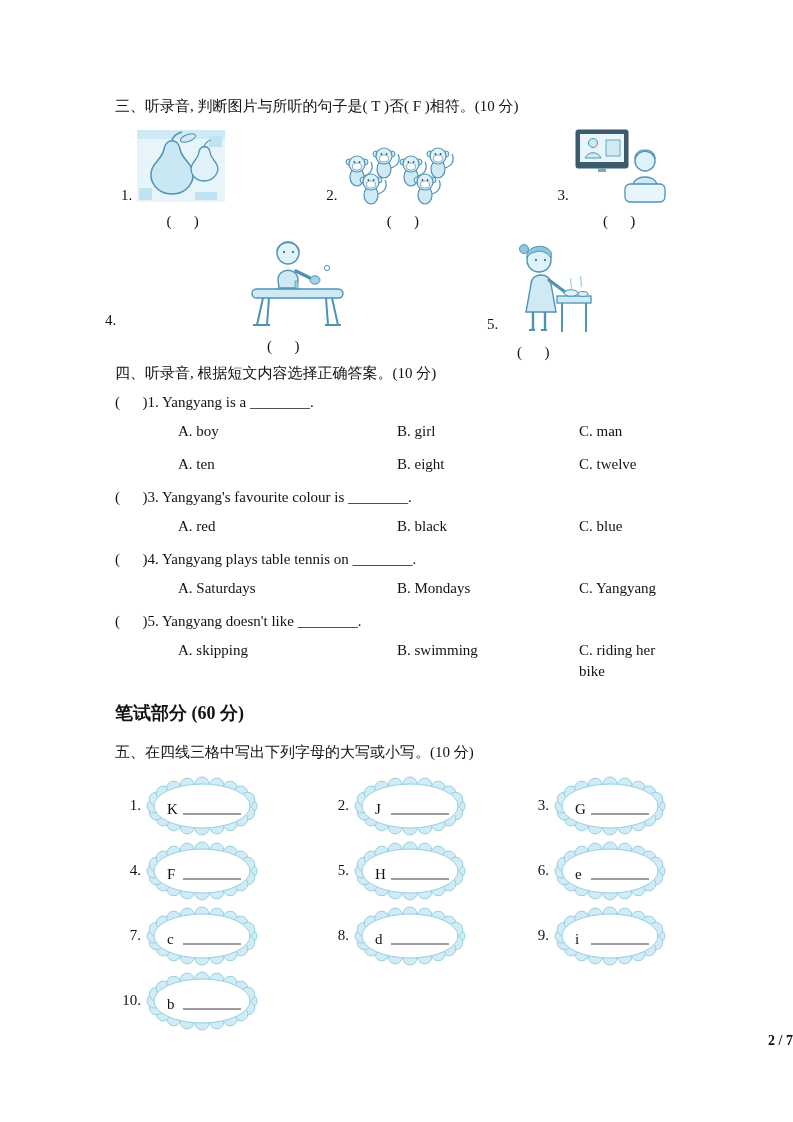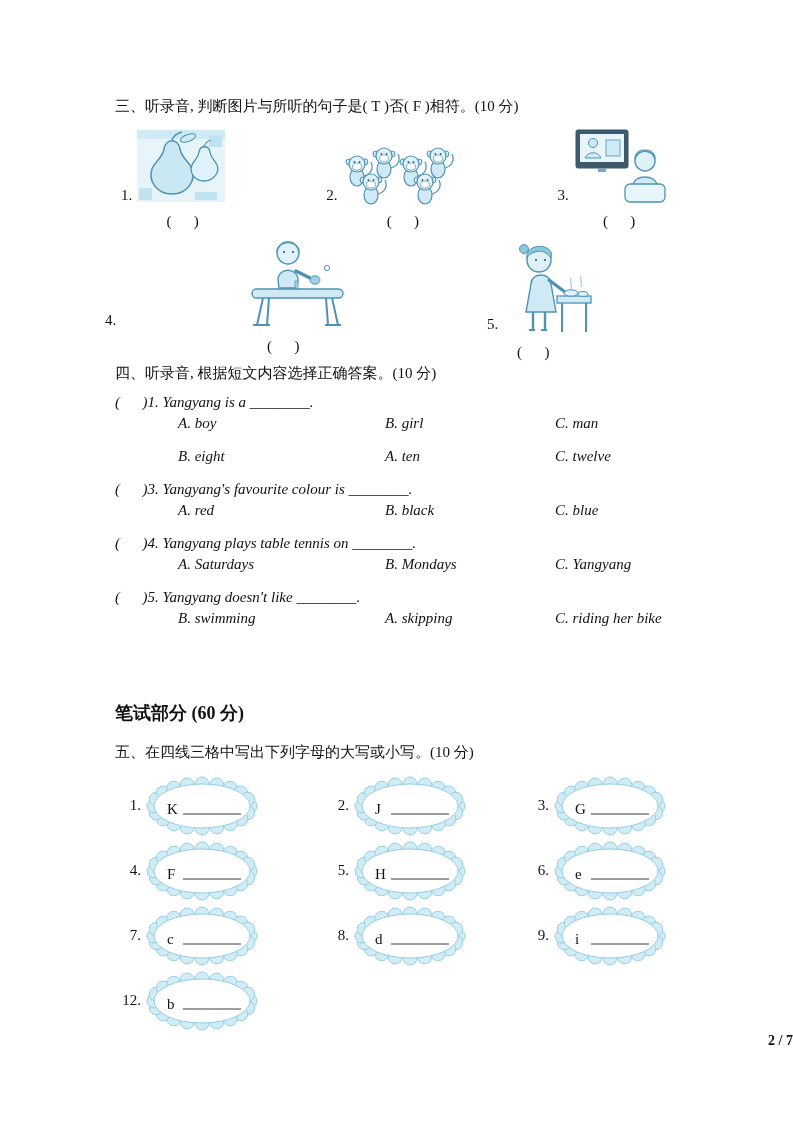--- a/index.html
+++ b/index.html
@@ -24,23 +24,23 @@
   .tf-num { margin:0 3px 2px 0; }
   .tf-ans { text-align:center; white-space:pre; margin-top:7px; padding-left:14px; }
   .tf-i1 { margin-left:6px; }
   .tf-i2 { margin-left:96px; }
   .tf-i3 { margin-left:92px; }
   .tf-row2 { position:absolute; left:115px; top:238px; width:640px; height:125px; }
   .tf-row2 .abs { position:absolute; white-space:pre; }
 
   
   .questions { position:absolute; left:115px; top:392px; width:562px; }
-  .question { margin-bottom:12px;font-style:italic; }
+  .question { margin-bottom:12px; }
   .q-stem { white-space:pre-wrap; line-height:21px; }
-  .q-options { display:grid; grid-template-columns:207px 170px 1fr; padding-left:63px; line-height:21px; }
+  .q-options { display:grid; grid-template-columns:207px 170px 1fr; padding-left:63px; margin-top:8px; line-height:21px;gap:12px; }
 
   .written-header { position:absolute; left:115px; top:701px; width:562px; text-align:left; font-size:18px; font-weight:bold; }
 
   
   .bubble-grid { position:absolute; left:115px; top:773px; width:562px; display:grid; grid-template-columns:208px 200px 1fr; grid-auto-rows:65px; }
   .bub-cell { display:flex; align-items:center; }
   .bub-num { width:26px; text-align:right; margin-right:2px; flex:none; }
   .bubble { flex:none; }
   .bub-line { stroke:#3a3a3a; stroke-width:1; }
   .bub-letter { font-size:15px; fill:#111; font-family:"Liberation Serif","DejaVu Serif",serif; }
@@ -196,22 +196,22 @@
     <div class="question">
       <div class="q-stem">(      )1. Yangyang is a ________.</div>
       <div class="q-options">
         <span>A. boy</span>
         <span>B. girl</span>
         <span>C. man</span>
       </div>
     </div>
     <div class="question">
       <div class="q-options">
+        <span>A. ten</span>
         <span>B. eight</span>
-        <span>A. ten</span>
         <span>C. twelve</span>
       </div>
     </div>
     <div class="question">
       <div class="q-stem">(      )3. Yangyang's favourite colour is ________.</div>
       <div class="q-options">
         <span>A. red</span>
         <span>B. black</span>
         <span>C. blue</span>
       </div>
@@ -220,22 +220,22 @@
       <div class="q-stem">(      )4. Yangyang plays table tennis on ________.</div>
       <div class="q-options">
         <span>A. Saturdays</span>
         <span>B. Mondays</span>
         <span>C. Yangyang</span>
       </div>
     </div>
     <div class="question">
       <div class="q-stem">(      )5. Yangyang doesn't like ________.</div>
       <div class="q-options">
+        <span>A. skipping</span>
         <span>B. swimming</span>
-        <span>A. skipping</span>
         <span>C. riding her bike</span>
       </div>
     </div>
   </div>
 
   <div class="written-header">笔试部分 (60 分)</div>
 
   <div class="sec-title" id="sec5-title">五、在四线三格中写出下列字母的大写或小写。(10 分)</div>
 
   <div class="bubble-grid">
@@ -305,21 +305,21 @@
     </div>
     <div class="bub-cell">
       <span class="bub-num">9.</span>
       <svg class="bubble" width="118" height="62" viewBox="0 0 118 62">
         <use href="#bubble-shape"></use>
         <line class="bub-line" x1="40" y1="39" x2="98" y2="39"></line>
         <text class="bub-letter" x="24" y="39">i</text>
       </svg>
     </div>
     <div class="bub-cell">
-      <span class="bub-num">12.</span>
+      <span class="bub-num">10.</span>
       <svg class="bubble" width="118" height="62" viewBox="0 0 118 62">
         <use href="#bubble-shape"></use>
         <line class="bub-line" x1="40" y1="39" x2="98" y2="39"></line>
         <text class="bub-letter" x="24" y="39">b</text>
       </svg>
     </div>
   </div>
 
   <div class="page-num">2 / 7</div>
 

